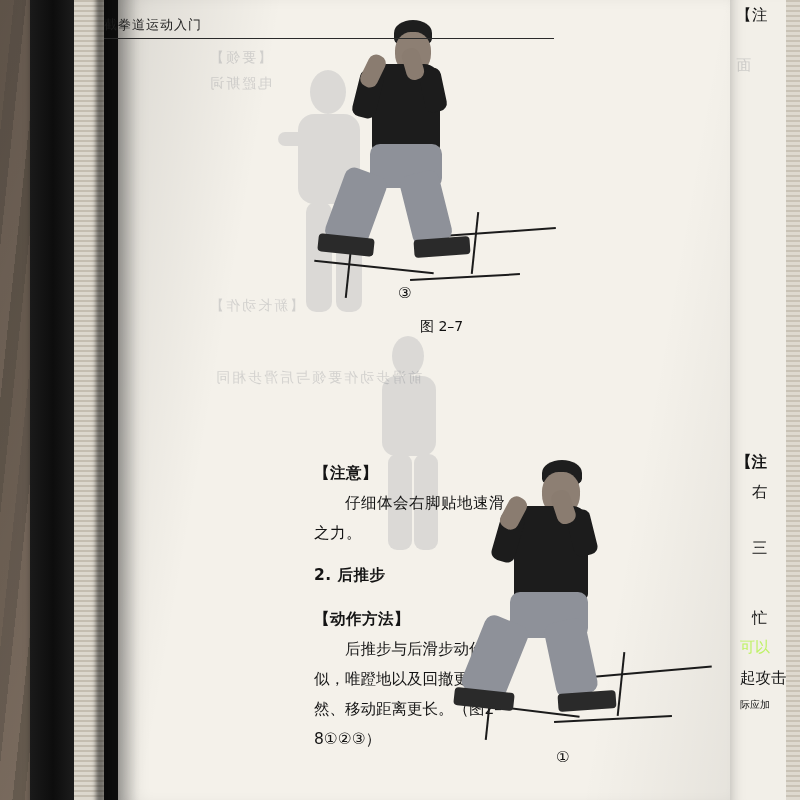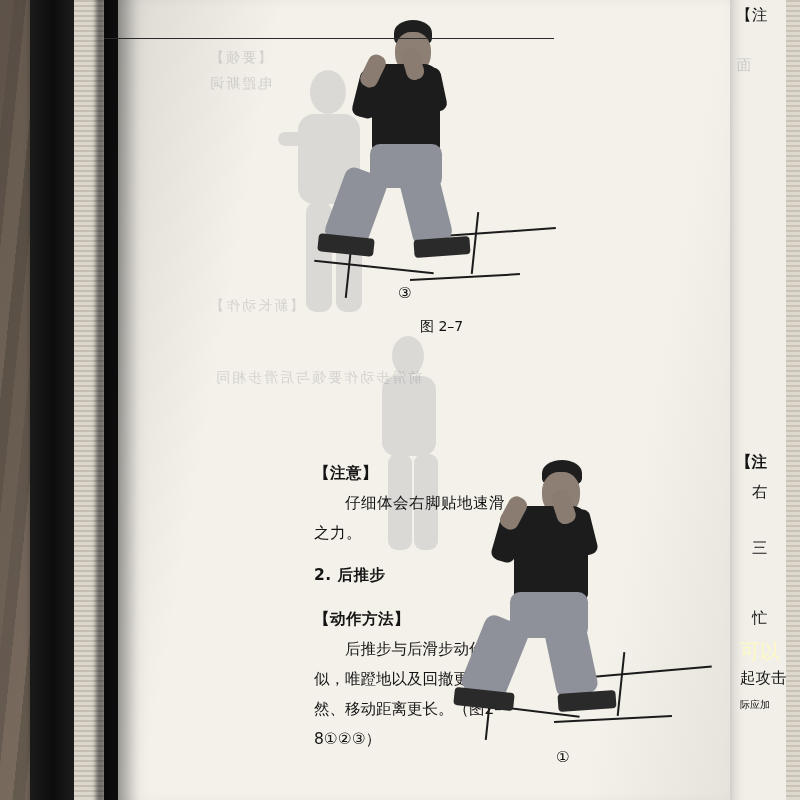--- a/index.html
+++ b/index.html
@@ -249,32 +249,33 @@
         <div class="shoe" style="left:120px;top:240px;width:58px;height:18px;transform:rotate(-4deg);"></div>
       </div>
 
       <div class="circ-num" style="left:130px;top:296px;">①</div>
     </div>
 
   </div>
 
   <div class="gutter"></div>
 
+  <div class="header">截拳道运动入门</div>
   <div class="header-rule"></div>
 
   <div class="page-right"></div>
   <div class="page-right-edge"></div>
 
   <div class="rcol">
     <div style="position:absolute;top:0px;left:0;">【注</div>
     
   </div>
 
   <div style="position:absolute;left:736px;top:56px;font-family:'DejaVu Sans',sans-serif;font-size:15px;color:rgba(40,45,60,.18);transform:scaleX(-1);">面</div>
   <div style="position:absolute;left:736px;top:452px;font-family:'DejaVu Sans',sans-serif;font-size:15.5px;font-weight:bold;color:#141414;">【注</div>
   <div style="position:absolute;left:752px;top:482px;font-family:'DejaVu Sans',sans-serif;font-size:15.5px;color:#141414;">右</div>
   <div style="position:absolute;left:752px;top:538px;font-family:'DejaVu Sans',sans-serif;font-size:15.5px;color:#141414;">三</div>
   <div style="position:absolute;left:752px;top:608px;font-family:'DejaVu Sans',sans-serif;font-size:15.5px;color:#141414;">忙</div>
-  <div style="position:absolute;left:740px;top:638px;font-family:'DejaVu Sans',sans-serif;font-size:20px;color:#fef9c3;">可以</div>
+  <div style="position:absolute;left:740px;top:638px;font-family:'DejaVu Sans',sans-serif;font-size:15px;color:#bef264;">可以</div>
   <div style="position:absolute;left:740px;top:668px;font-family:'DejaVu Sans',sans-serif;font-size:15.5px;color:#141414;">起攻击</div>
   <div style="position:absolute;left:740px;top:698px;font-family:'DejaVu Sans',sans-serif;font-size:10px;color:#141414;">际应加</div>
 
 </div>
 
 </body></html>

